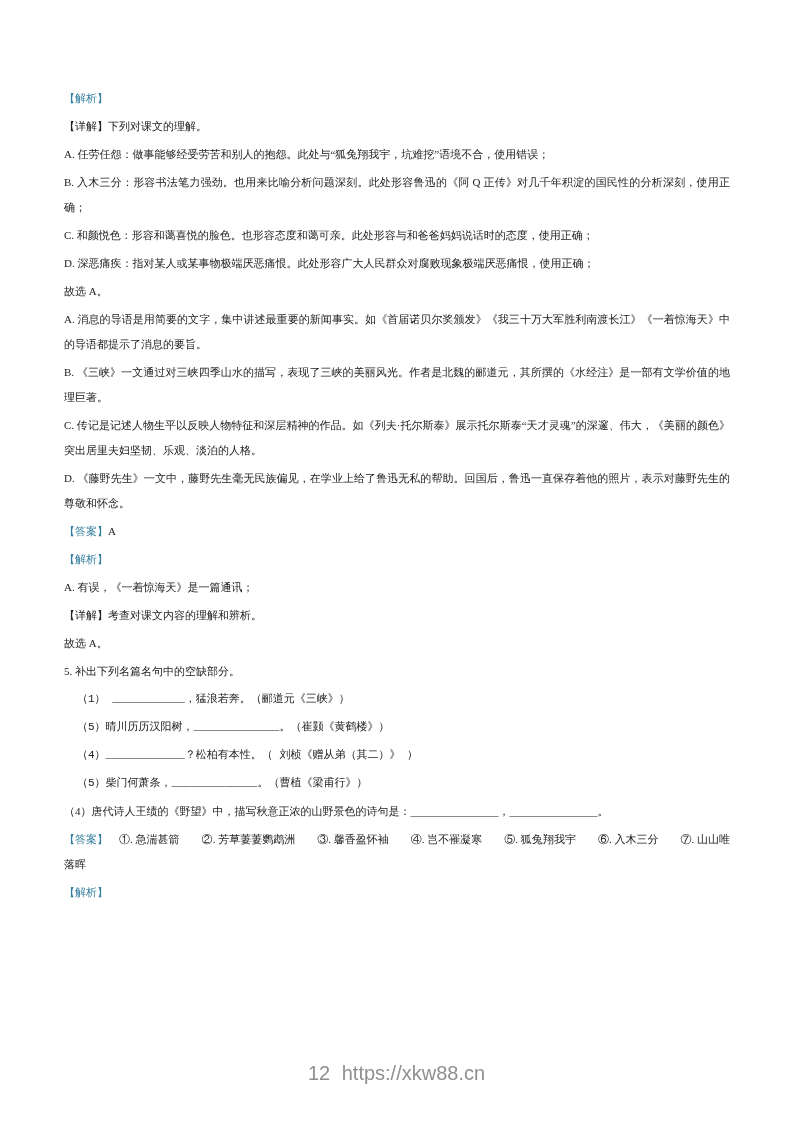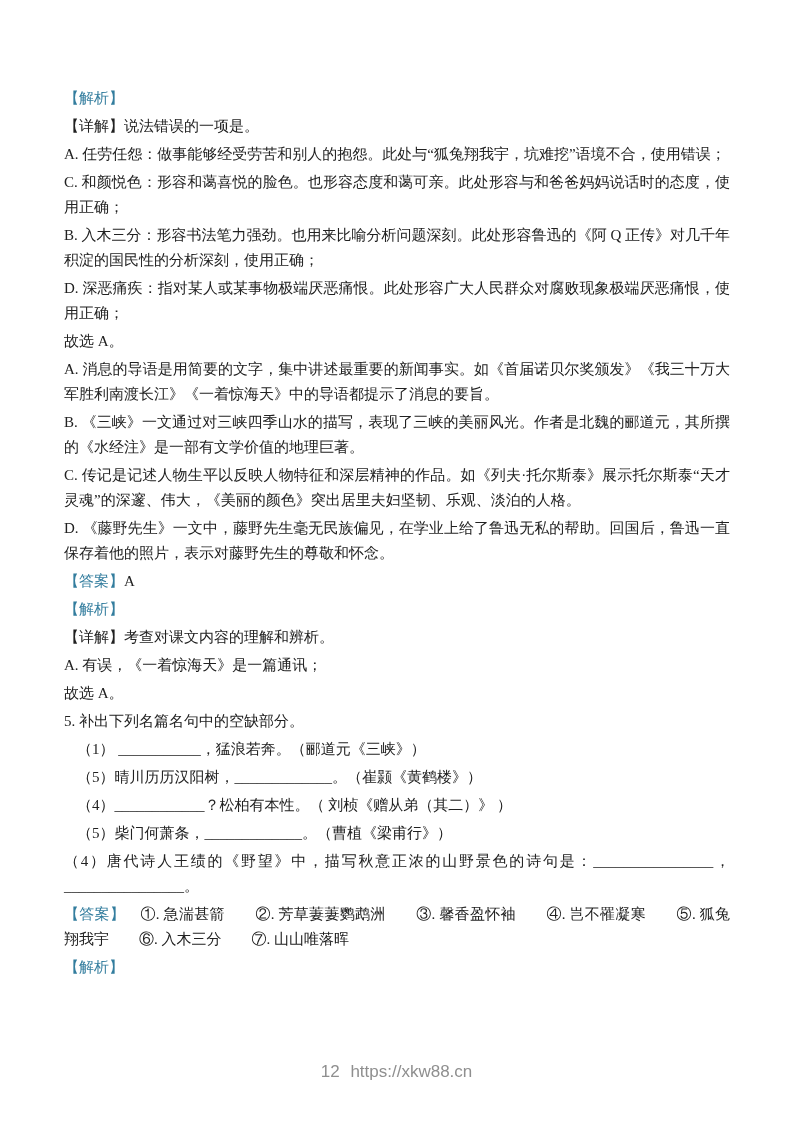--- a/index.html
+++ b/index.html
@@ -4,53 +4,53 @@
 <style>
   html,body{margin:0;padding:0;background:#ffffff;}
   body{
     width:793px;height:1122px;position:relative;overflow:hidden;
     font-family:"Liberation Serif","DejaVu Serif",serif;
     color:#212121;
   }
   .page{position:absolute;inset:0;background:#ffffff;}
   .content{
     position:absolute;left:64px;top:86px;width:666px;
-    font-size:15px;line-height:25px;text-align:justify;
+    font-size:11px;line-height:25px;text-align:justify;
   }
   .content p{margin:0 0 3px 0;}
-  .content p.indent{padding-left:13px;}
+  .content p.indent{padding-left:13px;font-family:Liberation Mono, monospace;}
   .blab{color:#337d9e;}
   .footer{
     position:absolute;left:0;right:0;top:1062px;text-align:center;
     font-family:"Liberation Sans","DejaVu Sans",sans-serif;
-    font-size:17px;color:#8f8f8f;
+    font-size:20px;color:#8f8f8f;
   }
   .footer span{margin:0 3px;}
 </style>
 </head>
 <body>
 
 <div class="page">
   <div class="content">
     <p><span class="blab">【解析】</span><span></span></p>
-    <p><span>【详解】说法错误的一项是。</span></p>
+    <p><span>【详解】下列对课文的理解。</span></p>
     <p><span>A. 任劳任怨：做事能够经受劳苦和别人的抱怨。此处与“狐兔翔我宇，坑难挖”语境不合，使用错误；</span></p>
+    <p><span>B. 入木三分：形容书法笔力强劲。也用来比喻分析问题深刻。此处形容鲁迅的《阿 Q 正传》对几千年积淀的国民性的分析深刻，使用正确；</span></p>
     <p><span>C. 和颜悦色：形容和蔼喜悦的脸色。也形容态度和蔼可亲。此处形容与和爸爸妈妈说话时的态度，使用正确；</span></p>
-    <p><span>B. 入木三分：形容书法笔力强劲。也用来比喻分析问题深刻。此处形容鲁迅的《阿 Q 正传》对几千年积淀的国民性的分析深刻，使用正确；</span></p>
     <p><span>D. 深恶痛疾：指对某人或某事物极端厌恶痛恨。此处形容广大人民群众对腐败现象极端厌恶痛恨，使用正确；</span></p>
     <p><span>故选 A。</span></p>
 
     <p><span>A. 消息的导语是用简要的文字，集中讲述最重要的新闻事实。如《首届诺贝尔奖颁发》《我三十万大军胜利南渡长江》《一着惊海天》中的导语都提示了消息的要旨。</span></p>
     <p><span>B. 《三峡》一文通过对三峡四季山水的描写，表现了三峡的美丽风光。作者是北魏的郦道元，其所撰的《水经注》是一部有文学价值的地理巨著。</span></p>
     <p><span>C. 传记是记述人物生平以反映人物特征和深层精神的作品。如《列夫·托尔斯泰》展示托尔斯泰“天才灵魂”的深邃、伟大，《美丽的颜色》突出居里夫妇坚韧、乐观、淡泊的人格。</span></p>
     <p><span>D. 《藤野先生》一文中，藤野先生毫无民族偏见，在学业上给了鲁迅无私的帮助。回国后，鲁迅一直保存着他的照片，表示对藤野先生的尊敬和怀念。</span></p>
     <p><span class="blab">【答案】</span><span>A</span></p>
     <p><span class="blab">【解析】</span><span></span></p>
+    <p><span>A. 有误，《一着惊海天》是一篇通讯；</span></p>
     <p><span>【详解】考查对课文内容的理解和辨析。</span></p>
-    <p><span>A. 有误，《一着惊海天》是一篇通讯；</span></p>
     <p><span>故选 A。</span></p>
 
     <p><span>5. 补出下列名篇名句中的空缺部分。</span></p>
     <p class="indent"><span>（1） ___________，猛浪若奔。（郦道元《三峡》）</span></p>
     <p class="indent"><span>（5）晴川历历汉阳树，_____________。（崔颢《黄鹤楼》）</span></p>
     <p class="indent"><span>（4）____________？松柏有本性。（ 刘桢《赠从弟（其二）》 ）</span></p>
     <p class="indent"><span>（5）柴门何萧条，_____________。（曹植《梁甫行》）</span></p>
     <p><span>（4）唐代诗人王绩的《野望》中，描写秋意正浓的山野景色的诗句是：________________，________________。</span></p>
     <p><span class="blab">【答案】</span><span>　①. 急湍甚箭　　②. 芳草萋萋鹦鹉洲　　③. 馨香盈怀袖　　④. 岂不罹凝寒　　⑤. 狐兔翔我宇　　⑥. 入木三分　　⑦. 山山唯落晖</span></p>
     <p><span class="blab">【解析】</span><span></span></p>

